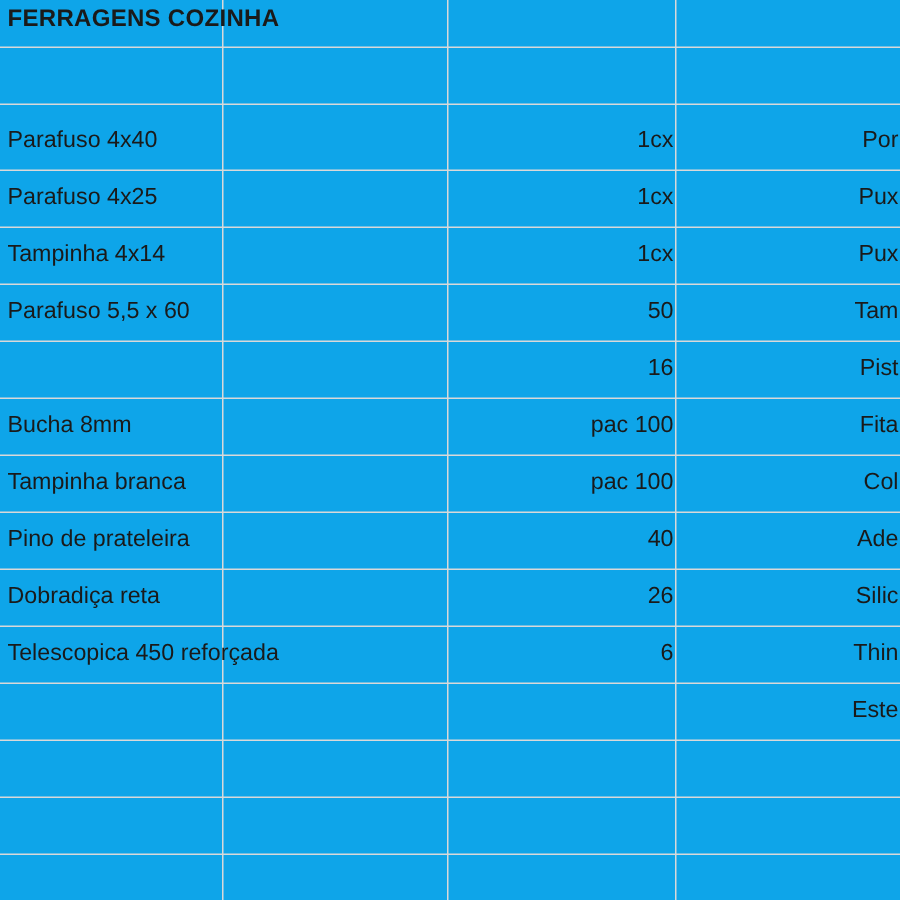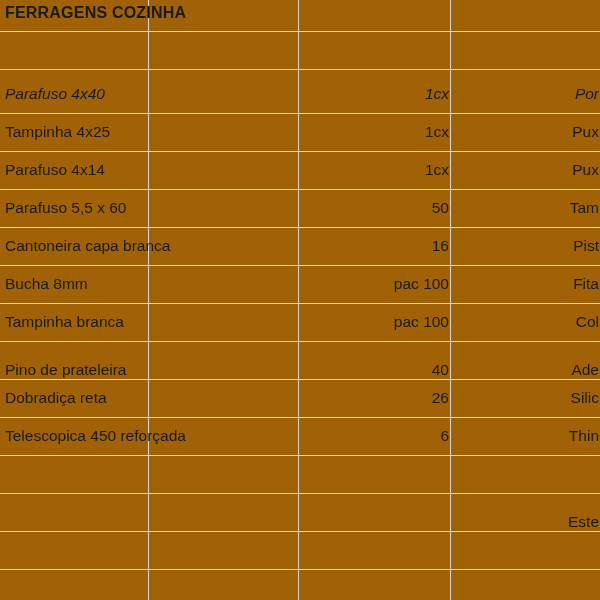--- a/index.html
+++ b/index.html
@@ -11,21 +11,21 @@
     width: 600px;
     height: 600px;
     overflow: hidden;
     font-family: "Liberation Sans", sans-serif;
     color: #1a1a1a;
   }
   .sheet {
     position: relative;
     width: 600px;
     height: 600px;
-    background: #a16207;
+    background: #0ea5e9;
   }
   
   .gridlines {
     position: absolute;
     inset: 0;
     pointer-events: none;
   }
   .vline {
     position: absolute;
     top: 0;
@@ -112,81 +112,80 @@
   <div class="row" style="top:-6px;">
     <div class="cell title-cell">FERRAGENS COZINHA</div>
   </div>
 
   <div class="row" style="top:33px;">
     <div class="cell col-a"></div>
     <div class="cell col-b"></div>
     <div class="cell col-c"></div>
   </div>
 
-  <div class="row" style="top:75px;font-style:italic;">
+  <div class="row" style="top:75px;">
     <div class="cell col-a">Parafuso 4x40</div>
     <div class="cell col-b">1cx</div>
     <div class="cell col-c">Por</div>
   </div>
 
   <div class="row" style="top:113px;">
-    <div class="cell col-a">Tampinha 4x25</div>
+    <div class="cell col-a">Parafuso 4x25</div>
     <div class="cell col-b">1cx</div>
     <div class="cell col-c">Pux</div>
   </div>
 
   <div class="row" style="top:151px;">
-    <div class="cell col-a">Parafuso 4x14</div>
+    <div class="cell col-a">Tampinha 4x14</div>
     <div class="cell col-b">1cx</div>
     <div class="cell col-c">Pux</div>
   </div>
 
   <div class="row" style="top:189px;padding-left:11px;">
     <div class="cell col-a">Parafuso 5,5 x 60</div>
     <div class="cell col-b">50</div>
     <div class="cell col-c">Tam</div>
   </div>
 
   <div class="row" style="top:227px;">
-    <div class="cell col-a">Cantoneira capa branca</div>
     <div class="cell col-b">16</div>
     <div class="cell col-c">Pist</div>
   </div>
 
   <div class="row" style="top:265px;padding-left:48px;">
     <div class="cell col-a">Bucha  8mm</div>
     <div class="cell col-b">pac 100</div>
     <div class="cell col-c">Fita</div>
   </div>
 
   <div class="row" style="top:303px;">
     <div class="cell col-a">Tampinha branca</div>
     <div class="cell col-b">pac 100</div>
     <div class="cell col-c">Col</div>
   </div>
 
-  <div class="row" style="top:351px;">
+  <div class="row" style="top:341px;">
     <div class="cell col-a">Pino de prateleira</div>
     <div class="cell col-b">40</div>
     <div class="cell col-c">Ade</div>
   </div>
 
   <div class="row" style="top:379px;">
     <div class="cell col-a">Dobradiça reta</div>
     <div class="cell col-b">26</div>
     <div class="cell col-c">Silic</div>
   </div>
 
   <div class="row" style="top:417px;">
     <div class="cell col-a">Telescopica 450 reforçada</div>
     <div class="cell col-b">6</div>
     <div class="cell col-c">Thin</div>
   </div>
 
-  <div class="row" style="top:455px;margin-top:48px;">
+  <div class="row" style="top:455px;">
     <div class="cell col-a"></div>
     <div class="cell col-b"></div>
     <div class="cell col-c">Este</div>
   </div>
 
   <div class="row" style="top:493px;">
     <div class="cell col-a"></div>
     <div class="cell col-b"></div>
     <div class="cell col-c"></div>
   </div>

